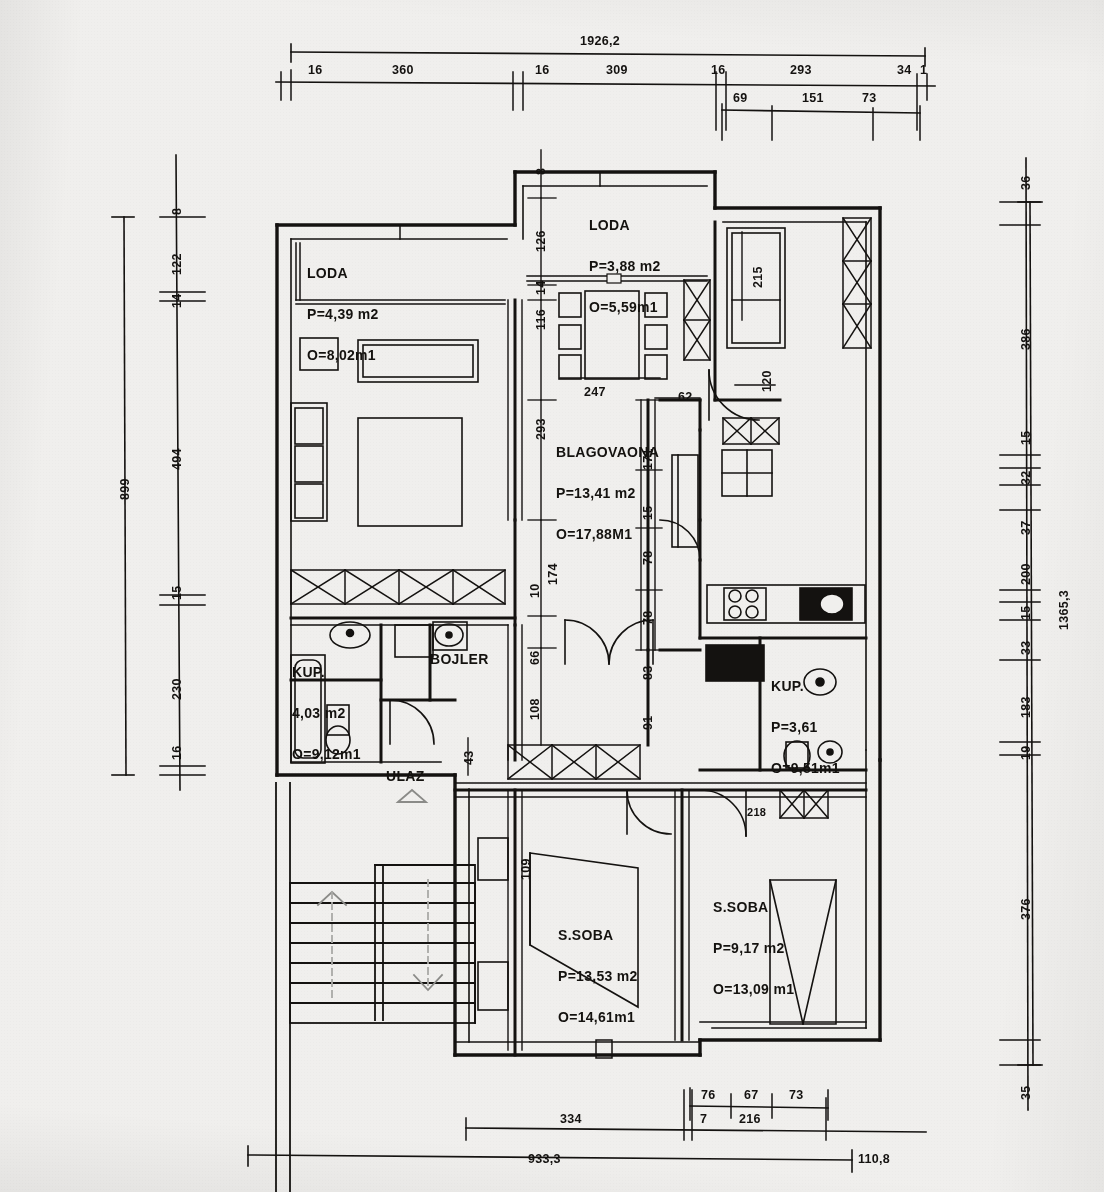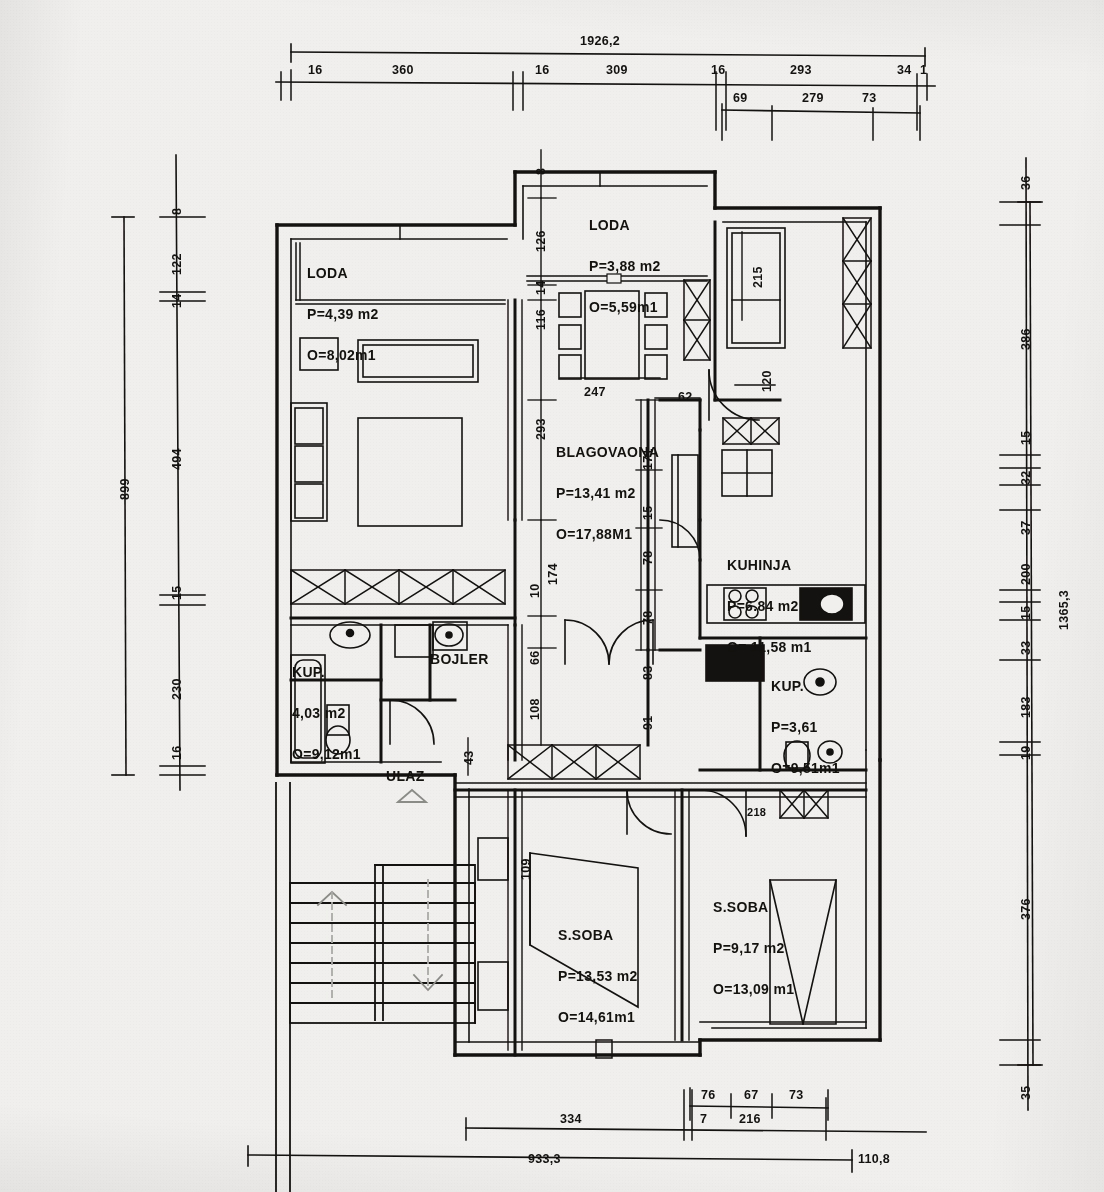--- a/index.html
+++ b/index.html
@@ -470,25 +470,20 @@
   </div>
 
 
 
   <div class="lbl room" style="left:556px;top:419px;">
     <div>BLAGOVAONA</div>
     <div>P=13,41 m2</div>
     <div>O=17,88M1</div>
   </div>
 
-  <div class="lbl room" style="left:727px;top:532px;">
-    <div>KUHINJA</div>
-    <div>P=6.84 m2</div>
-    <div>O= 11,58 m1</div>
-  </div>
 
   <div class="lbl room" style="left:292px;top:639px;">
     <div>KUP.</div>
     <div>4,03 m2</div>
     <div>O=9,12m1</div>
   </div>
 
   <div class="lbl room" style="left:771px;top:653px;">
     <div>KUP.</div>
     <div>P=3,61</div>
@@ -514,21 +509,21 @@
   <div class="lbl dim" style="left:580px;top:34px;">1926,2</div>
   <div class="lbl dim" style="left:308px;top:63px;">16</div>
   <div class="lbl dim" style="left:392px;top:63px;">360</div>
   <div class="lbl dim" style="left:535px;top:63px;">16</div>
   <div class="lbl dim" style="left:606px;top:63px;">309</div>
   <div class="lbl dim" style="left:711px;top:63px;">16</div>
   <div class="lbl dim" style="left:790px;top:63px;">293</div>
   <div class="lbl dim" style="left:897px;top:63px;">34</div>
   <div class="lbl dim" style="left:920px;top:63px;">1</div>
   <div class="lbl dim" style="left:733px;top:91px;">69</div>
-  <div class="lbl dim" style="left:802px;top:91px;">279</div>
+  <div class="lbl dim" style="left:802px;top:91px;">151</div>
   <div class="lbl dim" style="left:862px;top:91px;">73</div>
 
   <div class="lbl dim dimv" style="left:118px;top:500px;transform:rotate(-90deg);">899</div>
   <div class="lbl dim dimv" style="left:170px;top:215px;transform:rotate(-90deg);">8</div>
   <div class="lbl dim dimv" style="left:170px;top:275px;transform:rotate(-90deg);">122</div>
   <div class="lbl dim dimv" style="left:170px;top:308px;transform:rotate(-90deg);">14</div>
   <div class="lbl dim dimv" style="left:170px;top:470px;transform:rotate(-90deg);">494</div>
   <div class="lbl dim dimv" style="left:170px;top:600px;transform:rotate(-90deg);">15</div>
   <div class="lbl dim dimv" style="left:170px;top:700px;transform:rotate(-90deg);">230</div>
   <div class="lbl dim dimv" style="left:170px;top:760px;transform:rotate(-90deg);">16</div>

